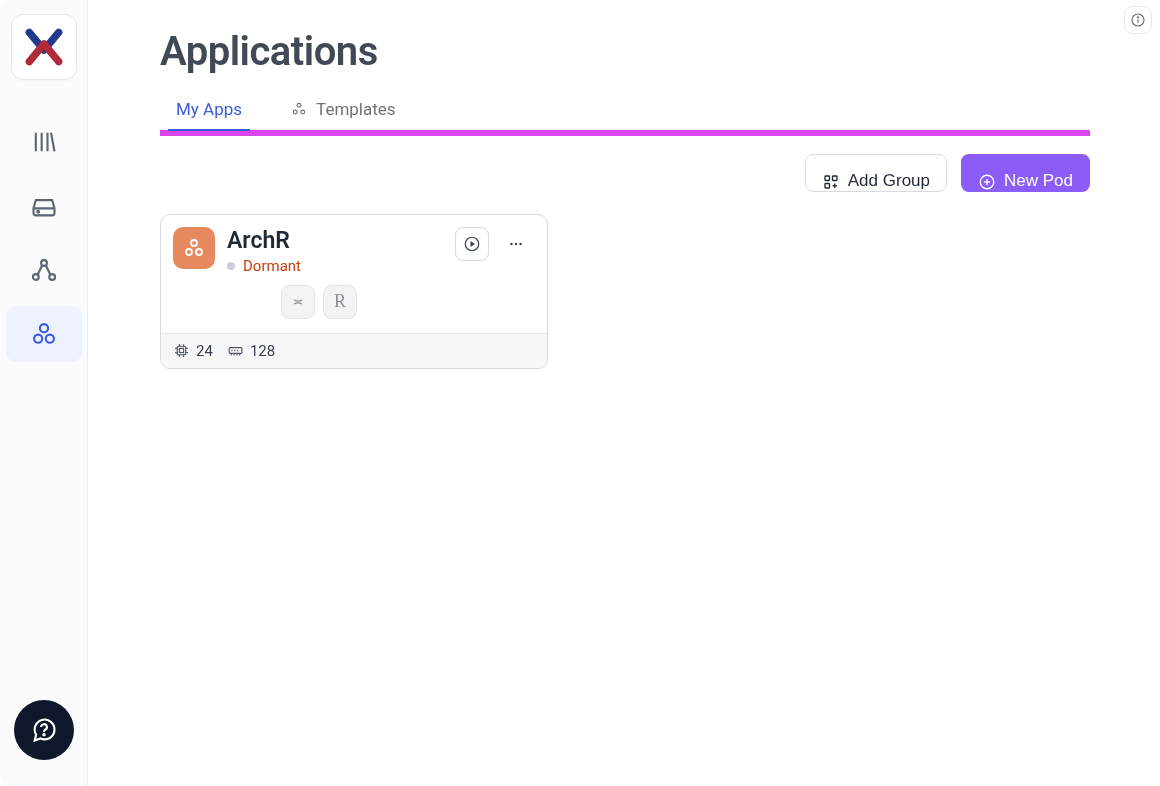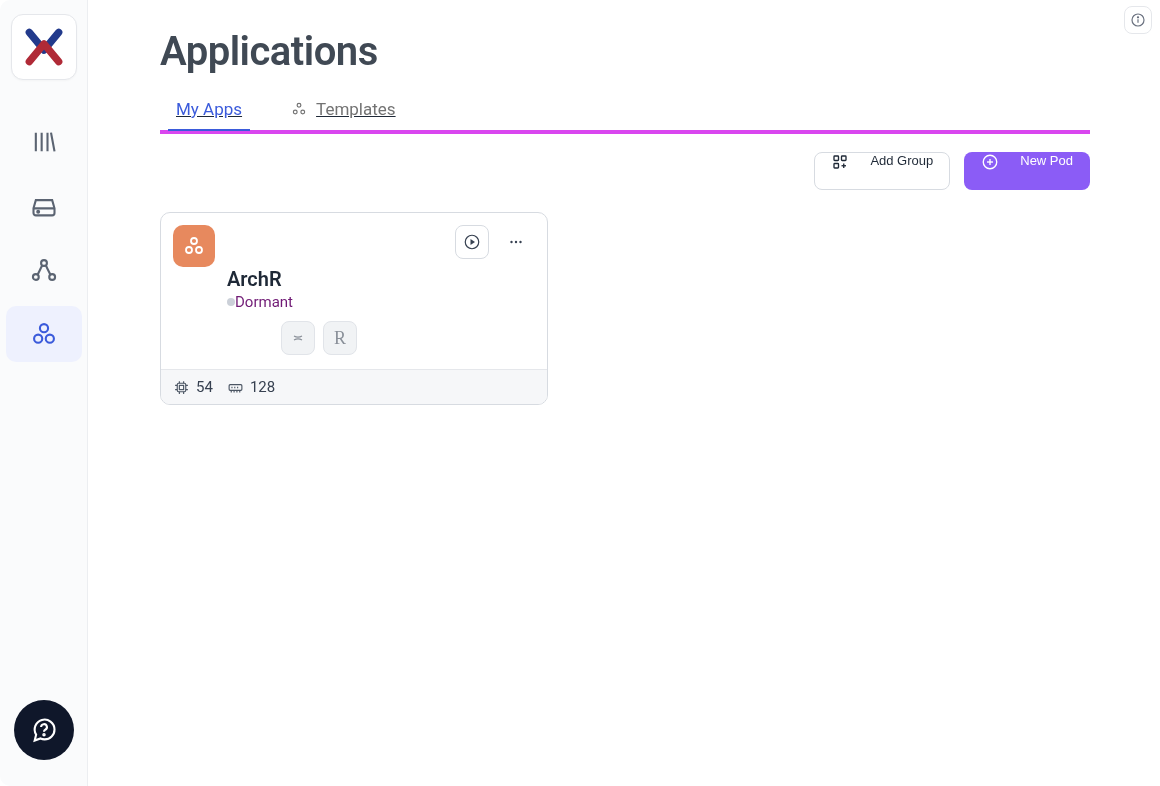--- a/index.html
+++ b/index.html
@@ -81,25 +81,24 @@
   .page-title {
     font-size: 40px;
     font-weight: 600;
     color: #404954;
     letter-spacing: -0.5px;
     margin-bottom: 18px;
   }
   .tabs {
     display: flex;
     gap: 32px;
-    border-bottom: 4px solid #d946ef;
+    border-bottom: 6px solid #d946ef;
     padding-left: 8px;
     padding-right: 40px;
     margin-right: 70px;
-    text-decoration: underline;
   }
   .tab {
     display: flex;
     align-items: center;
     gap: 8px;
     font-size: 17px;
     padding: 6px 8px 10px 8px;
     color: #737373;
     cursor: pointer;
     border-bottom: 2px solid transparent;
@@ -111,23 +110,23 @@
   }
   .tab svg { width: 18px; height: 18px; }
   .action-row {
     display: flex;
     justify-content: flex-end;
     gap: 14px;
     padding: 18px 70px 22px 0;
   }
   .btn {
     display: inline-flex;
-    align-items: flex-start;
-    gap: 21px;
-    font-size: 13px;
+    align-items: flex-end;
+    gap: 8px;
+    font-size: 17px;
     font-weight: 500;
     height: 38px;
     padding: 0 16px;
     border-radius: 8px;
     cursor: pointer;
     border: 1px solid transparent;
   }
   .btn-outline {
     background: #fff;
     border-color: #d7dbe1;
@@ -158,32 +157,31 @@
     background: #e7895e;
     display: flex;
     align-items: center;
     justify-content: center;
     color: #fff;
     flex-shrink: 0;
   }
   .app-icon svg { width: 24px; height: 24px; }
   .app-meta { flex: 1; min-width: 0; }
   .app-name {
-    font-size: 20px;
+    font-size: 23px;
     font-weight: 600;
     color: #1f2937;
     line-height: 1.2;
-    margin-top: 42px;
   }
   .app-status {
     display: flex;
     align-items: center;
-    gap: 0;
+    gap: 8px;
     font-size: 15px;
-    color: #701a75;
+    color: #c2410c;
     margin-top: 2px;
   }
   .status-dot {
     width: 8px;
     height: 8px;
     border-radius: 50%;
     background: #cbd0d8;
   }
   .card-actions {
     display: flex;
@@ -414,21 +412,21 @@
             <rect x="9" y="9" width="6" height="6"></rect>
             <line x1="9" y1="3" x2="9" y2="6"></line>
               <line x1="15" y1="3" x2="15" y2="6"></line>
             <line x1="9" y1="18" x2="9" y2="21"></line>
               <line x1="15" y1="18" x2="15" y2="21"></line>
             <line x1="3" y1="9" x2="6" y2="9"></line>
               <line x1="3" y1="15" x2="6" y2="15"></line>
             <line x1="18" y1="9" x2="21" y2="9"></line>
               <line x1="18" y1="15" x2="21" y2="15"></line>
           </svg>
-          <span>54</span>
+          <span>24</span>
         </div>
         <div class="stat">
           <svg viewBox="0 0 24 24" fill="none" stroke="currentColor" stroke-width="1.6">
             <rect x="3" y="8" width="18" height="8" rx="1.5"></rect>
             <line x1="7" y1="11" x2="7" y2="13"></line>
             <line x1="11" y1="11" x2="11" y2="13"></line>
             <line x1="15" y1="11" x2="15" y2="13"></line>
             <line x1="6" y1="16" x2="6" y2="19"></line>
             <line x1="10" y1="16" x2="10" y2="19"></line>
             <line x1="14" y1="16" x2="14" y2="19"></line>

